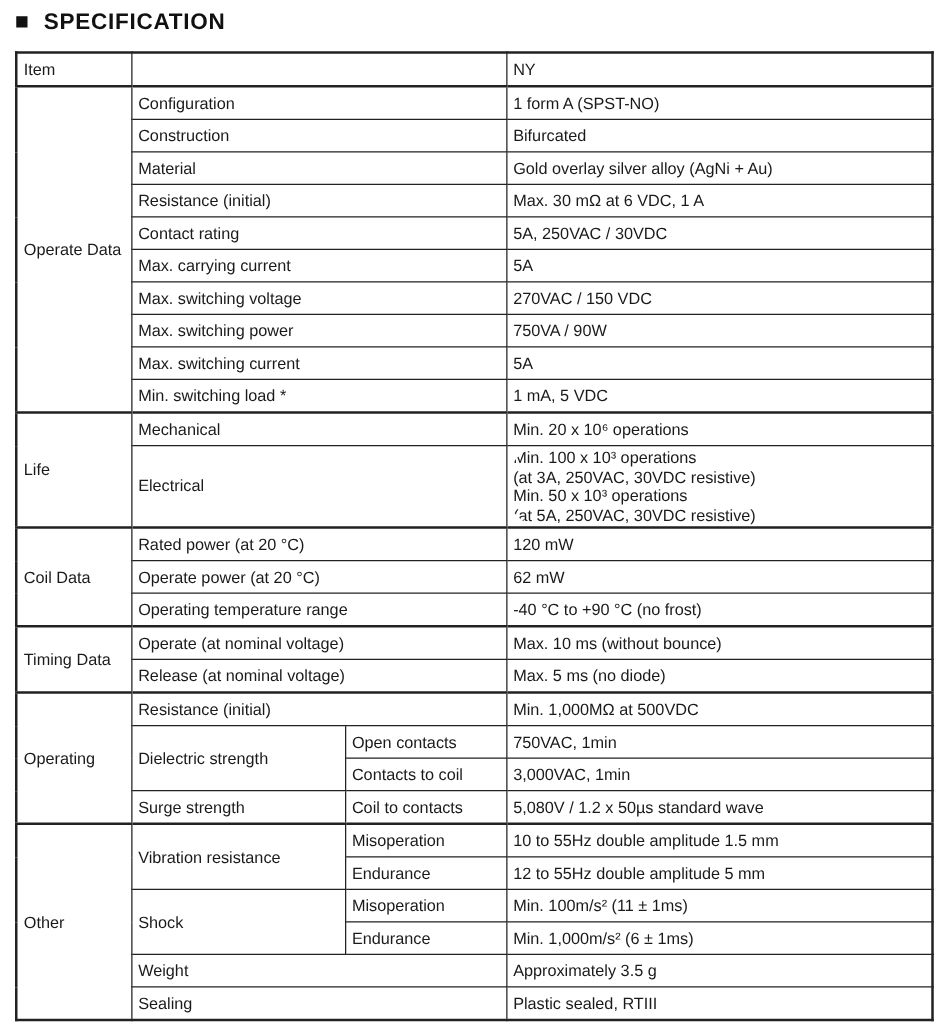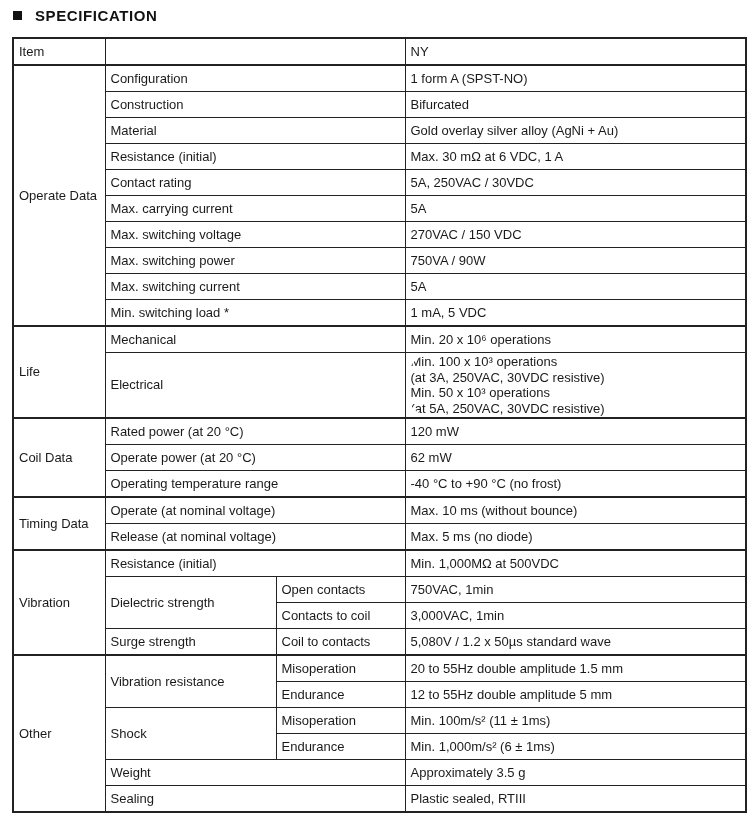--- a/index.html
+++ b/index.html
@@ -21,21 +21,21 @@
     margin: 7px 0 13px 13px;
   }
   .title-bullet {
     width: 9px;
     height: 9px;
     background: #111;
     display: inline-block;
     margin-right: 13px;
   }
   .title-text {
-    font-size: 15px;
+    font-size: 18px;
     font-weight: bold;
     letter-spacing: 0.6px;
     color: #111;
   }
   table.spec {
     border-collapse: collapse;
     table-layout: fixed;
     margin-left: 12px;
     width: 733px;
     border: 2px solid #222;
@@ -160,21 +160,21 @@
     <td class="cat" rowspan="2">Timing Data</td>
     <td colspan="2">Operate (at nominal voltage)</td>
     <td>Max. 10 ms (without bounce)</td>
   </tr>
   <tr>
     <td colspan="2">Release (at nominal voltage)</td>
     <td>Max. 5 ms (no diode)</td>
   </tr>
 
   <tr class="section-start">
-    <td class="cat" rowspan="4">Vibration</td>
+    <td class="cat" rowspan="4">Operating</td>
     <td colspan="2">Resistance (initial)</td>
     <td>Min. 1,000MΩ at 500VDC</td>
   </tr>
   <tr>
     <td class="vtop" rowspan="2">Dielectric strength</td>
     <td>Open contacts</td>
     <td>750VAC, 1min</td>
   </tr>
   <tr>
     <td>Contacts to coil</td>
@@ -183,21 +183,21 @@
   <tr>
     <td>Surge strength</td>
     <td>Coil to contacts</td>
     <td>5,080V / 1.2 x 50µs standard wave</td>
   </tr>
 
   <tr class="section-start">
     <td class="cat" rowspan="6">Other</td>
     <td rowspan="2">Vibration resistance</td>
     <td>Misoperation</td>
-    <td>20 to 55Hz double amplitude 1.5 mm</td>
+    <td>10 to 55Hz double amplitude 1.5 mm</td>
   </tr>
   <tr>
     <td>Endurance</td>
     <td>12 to 55Hz double amplitude 5 mm</td>
   </tr>
   <tr>
     <td rowspan="2">Shock</td>
     <td>Misoperation</td>
     <td>Min. 100m/s² (11 ± 1ms)</td>
   </tr>

